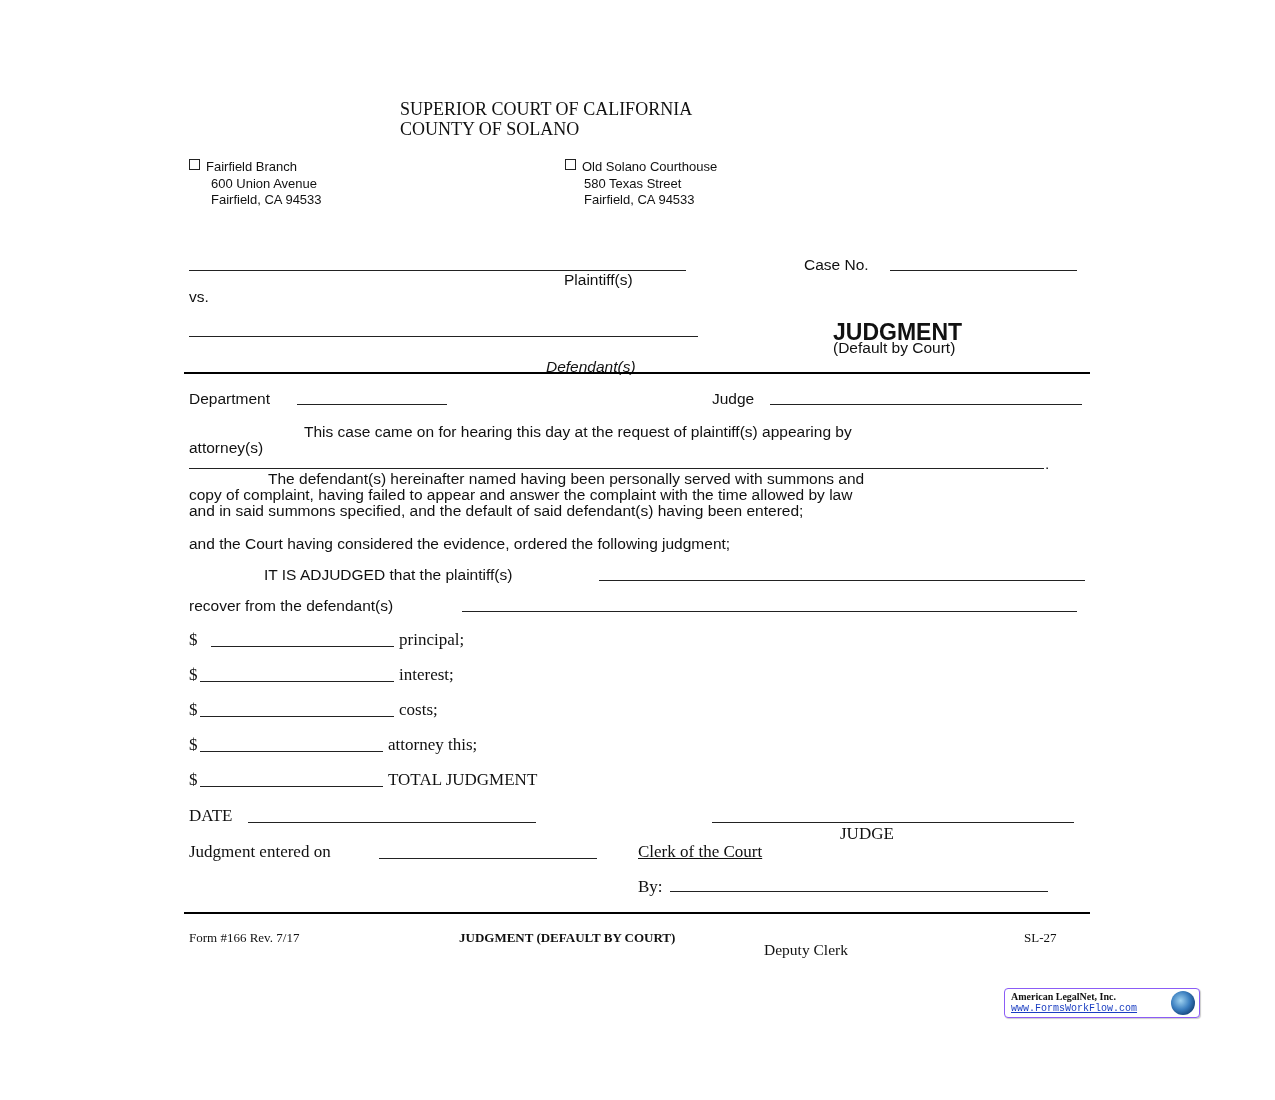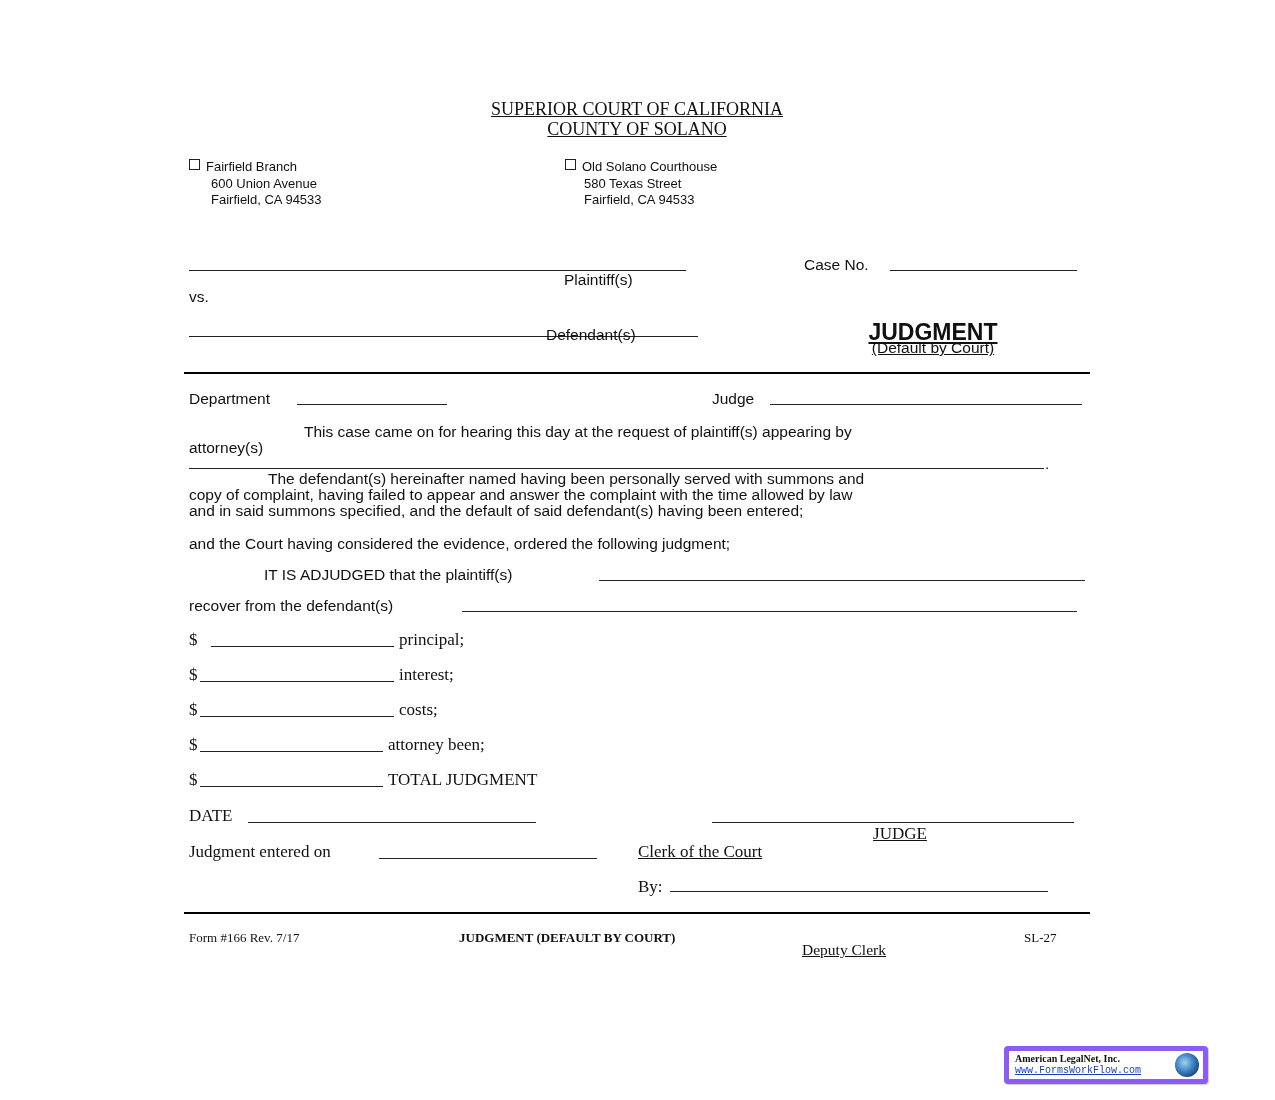--- a/index.html
+++ b/index.html
@@ -5,23 +5,23 @@
     html, body { margin: 0; padding: 0; background: #ffffff; }
     body { width: 1275px; height: 1100px; position: relative; overflow: hidden; color: #111; }
     .abs { position: absolute; white-space: nowrap; }
     .serif { font-family: "Liberation Serif", "DejaVu Serif", serif; }
     .sans { font-family: "Liberation Sans", "DejaVu Sans", sans-serif; }
     .f15 { font-size: 15.5px; }
     .f16 { font-size: 13px; }
     .f17 { font-size: 17px; }
     .line { position: absolute; border-bottom: 1.5px solid #222; height: 0; }
     .rule { position: absolute; height: 0; border-bottom: 2.5px solid #000; }
-    .center { text-align: center; text-decoration: underline; }
+    .center { text-align: left; }
     .bold { font-weight: bold; }
-    .logo-box { position: absolute; left: 1004px; top: 1046px; width: 194px; height: 28px; border: 5px solid #8b5cf6; border-radius: 4px; background: #fff; box-shadow: 1px 1px 1px #ccc; }
+    .logo-box { position: absolute; left: 1004px; top: 988px; width: 194px; height: 28px; border: 1px solid #8b5cf6; border-radius: 4px; background: #fff; box-shadow: 1px 1px 1px #ccc; }
     .logo-name { position: absolute; left: 6px; top: 2px; font-size: 10px; font-weight: bold; font-family: "Liberation Serif", serif; color: #111; }
     .logo-url { position: absolute; left: 6px; top: 14px; font-size: 10px; font-family: Liberation Mono, monospace; color: #1a3ec2; text-decoration: underline; }
     .logo-globe { position: absolute; right: 4px; top: 2px; width: 24px; height: 24px; border-radius: 50%; background: radial-gradient(circle at 40% 40%, #9fd2f0 0%, #3b7fc0 45%, #123f73 80%); }
     .checkbox { display: inline-block; width: 9px; height: 9px; border: 1px solid #222; margin-right: 6px; vertical-align: 1px; }
   </style>
 </head>
 <body>
 
 <div class="abs serif f17 center" style="left:400px; top:99px; width:474px; font-size:18px;">SUPERIOR COURT OF CALIFORNIA</div>
 <div class="abs serif f17 center" style="left:400px; top:119px; width:474px; font-size:18px;">COUNTY OF SOLANO</div>
@@ -34,21 +34,21 @@
 <div class="abs sans f16" style="left:565px; top:159px; line-height:16.5px;">
   <div><span class="checkbox"></span><span>Old Solano Courthouse</span></div>
   <div style="padding-left:19px;">580 Texas Street</div>
   <div style="padding-left:19px;">Fairfield, CA 94533</div>
 </div>
 
 <div class="line" style="left:189px; top:270px; width:497px;"></div>
 <div class="abs sans f15" style="left:564px; top:271px;">Plaintiff(s)</div>
 <div class="abs sans f15" style="left:189px; top:288px;">vs.</div>
 <div class="line" style="left:189px; top:336px; width:509px;"></div>
-<div class="abs sans f15" style="left:546px; top:326px;">Defendant(s)</div>
+<div class="abs sans f15" style="left:546px; top:358px;font-style:italic;">Defendant(s)</div>
 
 <div class="abs sans f15" style="left:804px; top:256px;">Case No.</div>
 <div class="line" style="left:890px; top:270px; width:187px;"></div>
 
 <div class="abs sans bold center" style="left:833px; top:319px; width:200px; font-size:23px;">JUDGMENT</div>
 <div class="abs sans f15 center" style="left:833px; top:339px; width:200px;">(Default by Court)</div>
 
 <div class="rule" style="left:184px; top:372px; width:906px;"></div>
 
 <div class="abs sans f15" style="left:189px; top:390px;">Department</div>
@@ -80,21 +80,21 @@
 <div class="abs serif f17" style="left:189px; top:665px;">$</div>
 <div class="line" style="left:200px; top:681px; width:194px;"></div>
 <div class="abs serif f17" style="left:399px; top:665px;">interest;</div>
 
 <div class="abs serif f17" style="left:189px; top:700px;">$</div>
 <div class="line" style="left:200px; top:716px; width:194px;"></div>
 <div class="abs serif f17" style="left:399px; top:700px;">costs;</div>
 
 <div class="abs serif f17" style="left:189px; top:735px;">$</div>
 <div class="line" style="left:200px; top:751px; width:183px;"></div>
-<div class="abs serif f17" style="left:388px; top:735px;">attorney been;</div>
+<div class="abs serif f17" style="left:388px; top:735px;">attorney this;</div>
 
 <div class="abs serif f17" style="left:189px; top:770px;">$</div>
 <div class="line" style="left:200px; top:786px; width:183px;"></div>
 <div class="abs serif f17" style="left:388px; top:770px;">TOTAL JUDGMENT</div>
 
 <div class="abs serif f17" style="left:189px; top:806px;">DATE</div>
 <div class="line" style="left:248px; top:822px; width:288px;"></div>
 
 <div class="line" style="left:712px; top:822px; width:362px;"></div>
 <div class="abs serif f17 center" style="left:840px; top:824px; width:120px;">JUDGE</div>

